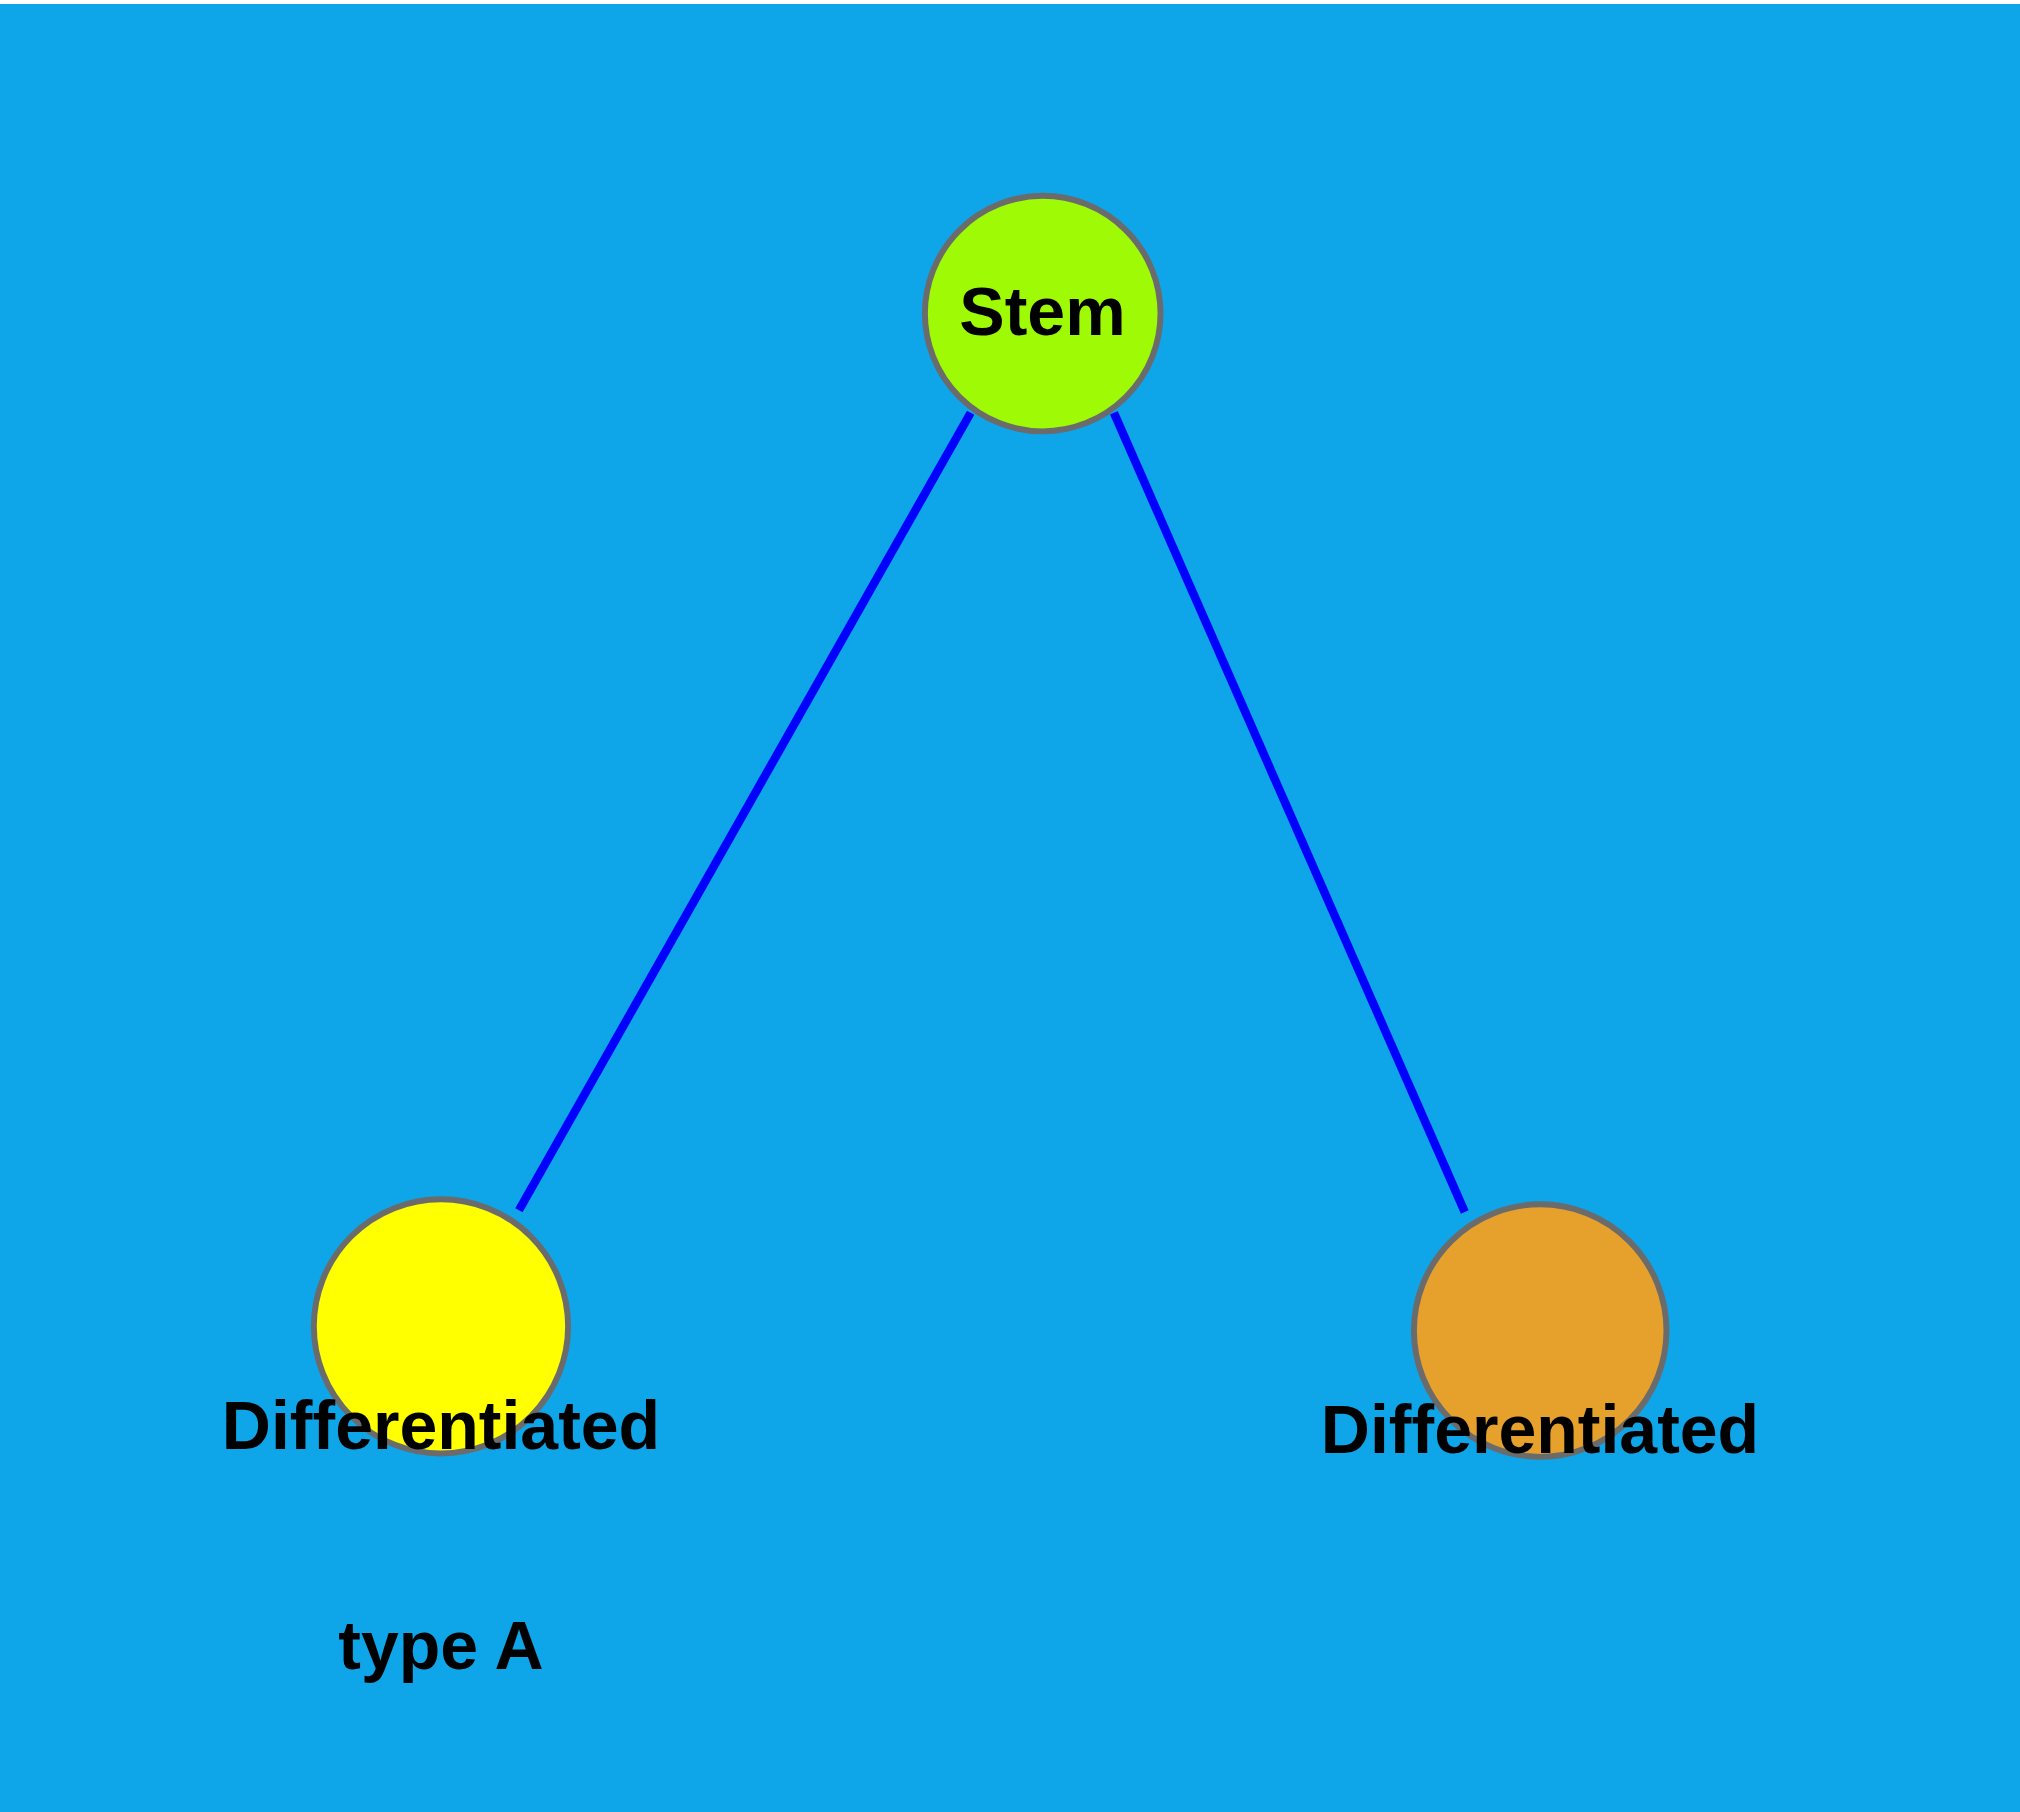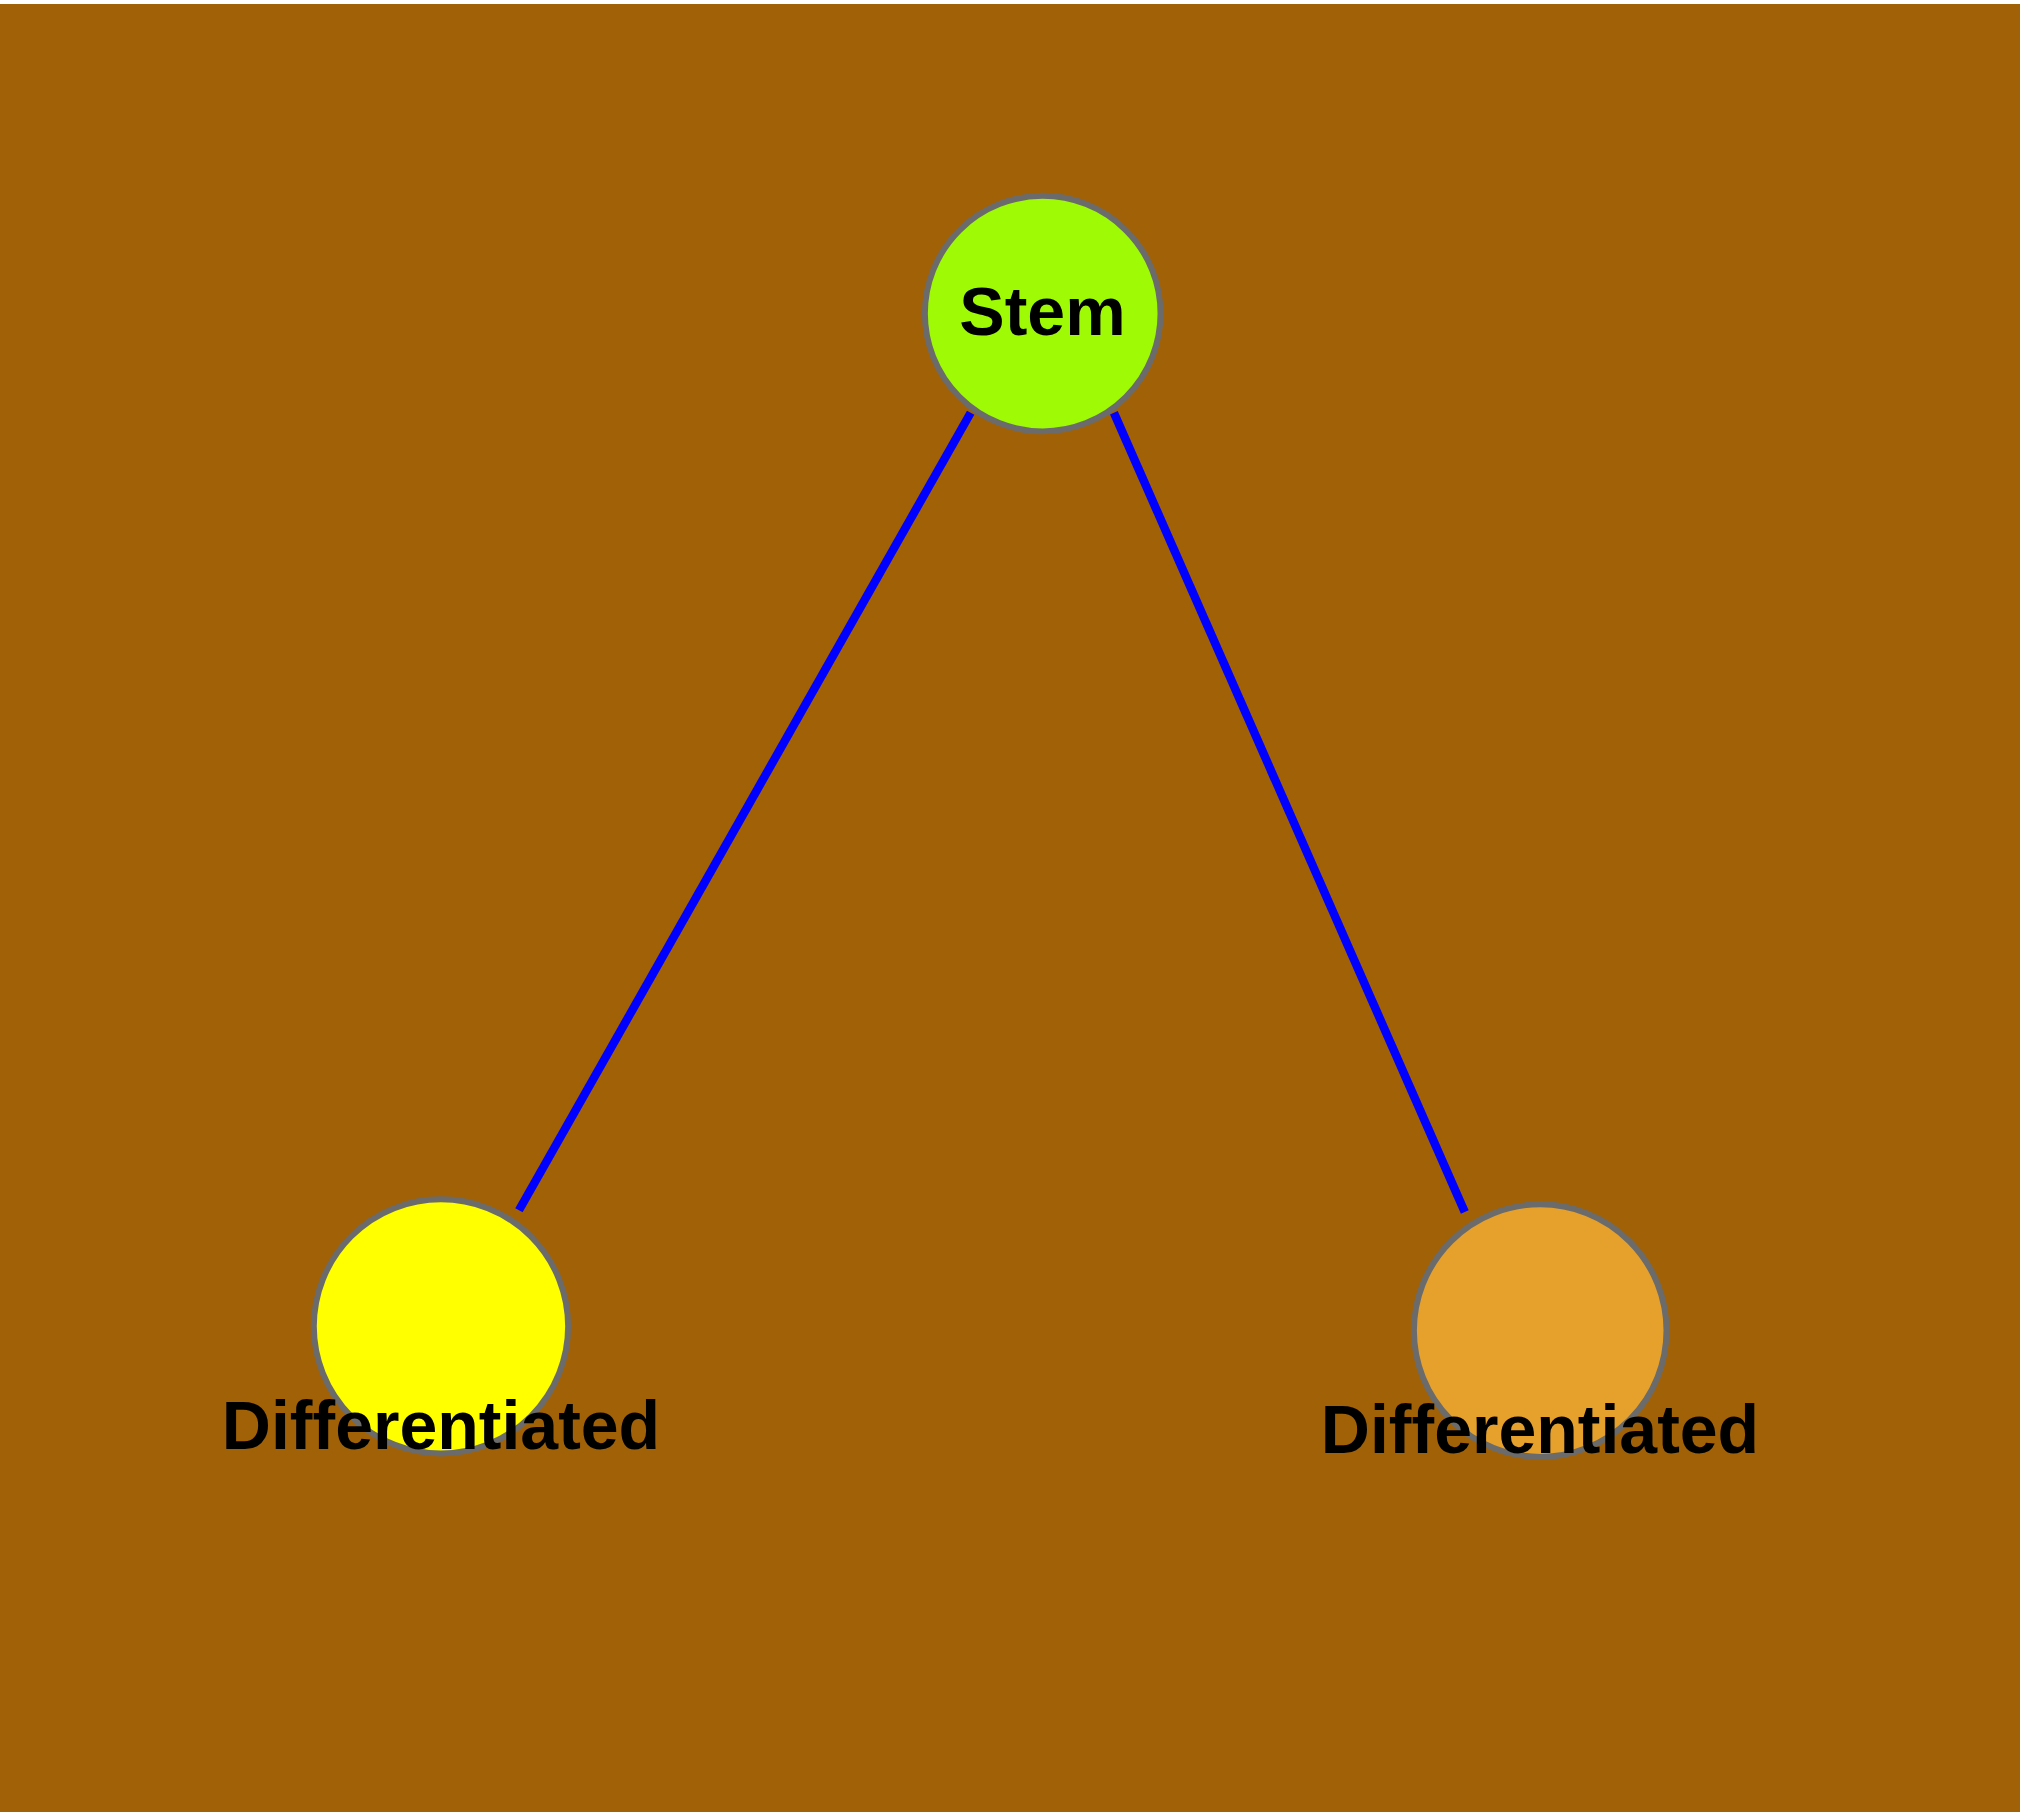--- a/index.html
+++ b/index.html
@@ -62,21 +62,21 @@
   #label-b {
     font-size: 68px;
     left: 1201px;
     top: 1246px;
     width: 678px;
   }
 </style>
 </head>
 <body>
 
-<div id="canvas" style="background: #a16207;">
+<div id="canvas" style="background: #0ea5e9;">
 
   <div id="top-strip"></div>
 
   <svg id="graph-svg" viewBox="0 0 2384 2138">
 
     <g>
       <line x1="1145" y1="487" x2="612" y2="1428" stroke="#0000ff" stroke-width="10" stroke-linecap="butt"></line>
       <line x1="1314" y1="487" x2="1728" y2="1430" stroke="#0000ff" stroke-width="10" stroke-linecap="butt"></line>
     </g>
 
@@ -84,20 +84,21 @@
       <circle cx="1230" cy="370" r="139" fill="#9efb05" stroke="#6b6b6b" stroke-width="7"></circle>
       <circle cx="520" cy="1565" r="150" fill="#ffff00" stroke="#6b6b6b" stroke-width="7"></circle>
       <circle cx="1817" cy="1570" r="149" fill="#e5a12c" stroke="#6b6b6b" stroke-width="7"></circle>
     </g>
   </svg>
 
   <div class="node-label" id="label-stem">Stem</div>
 
   <div class="node-label" id="label-a">
     <div>Differentiated</div>
+    <div>type A</div>
   </div>
 
   <div class="node-label" id="label-b">
     <div>Differentiated</div>
   </div>
 
 </div>
 
 
 </body></html>

